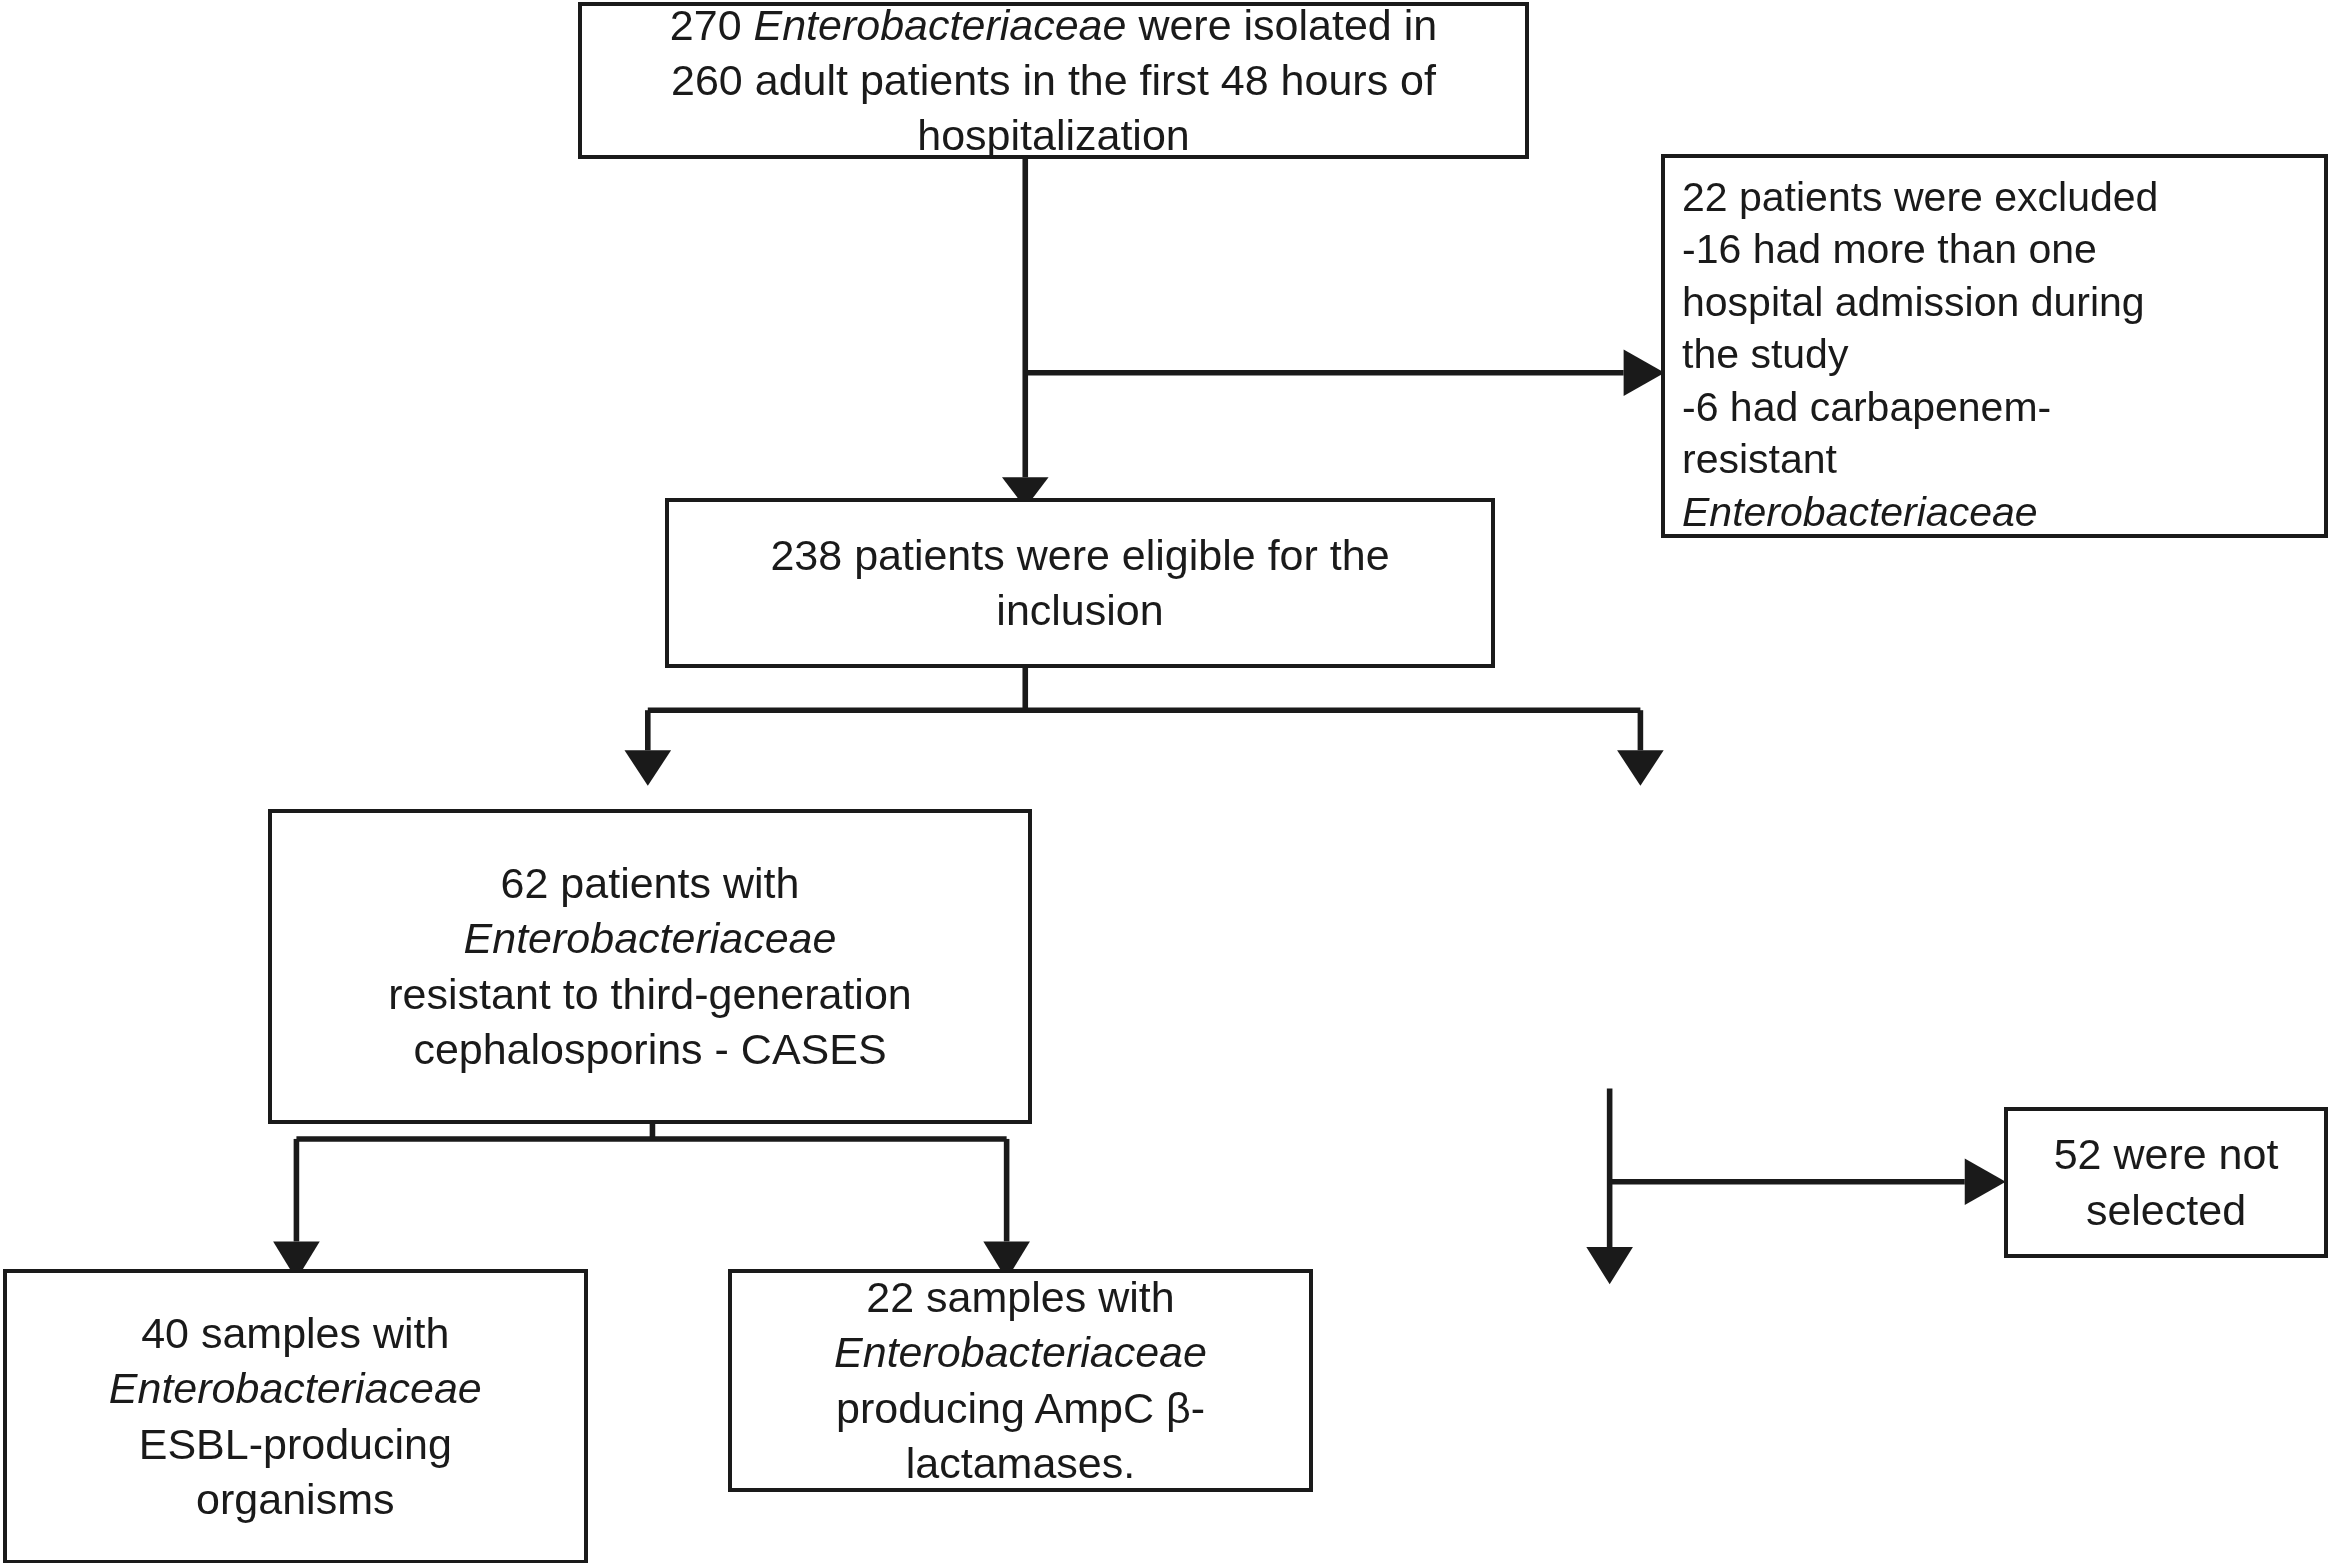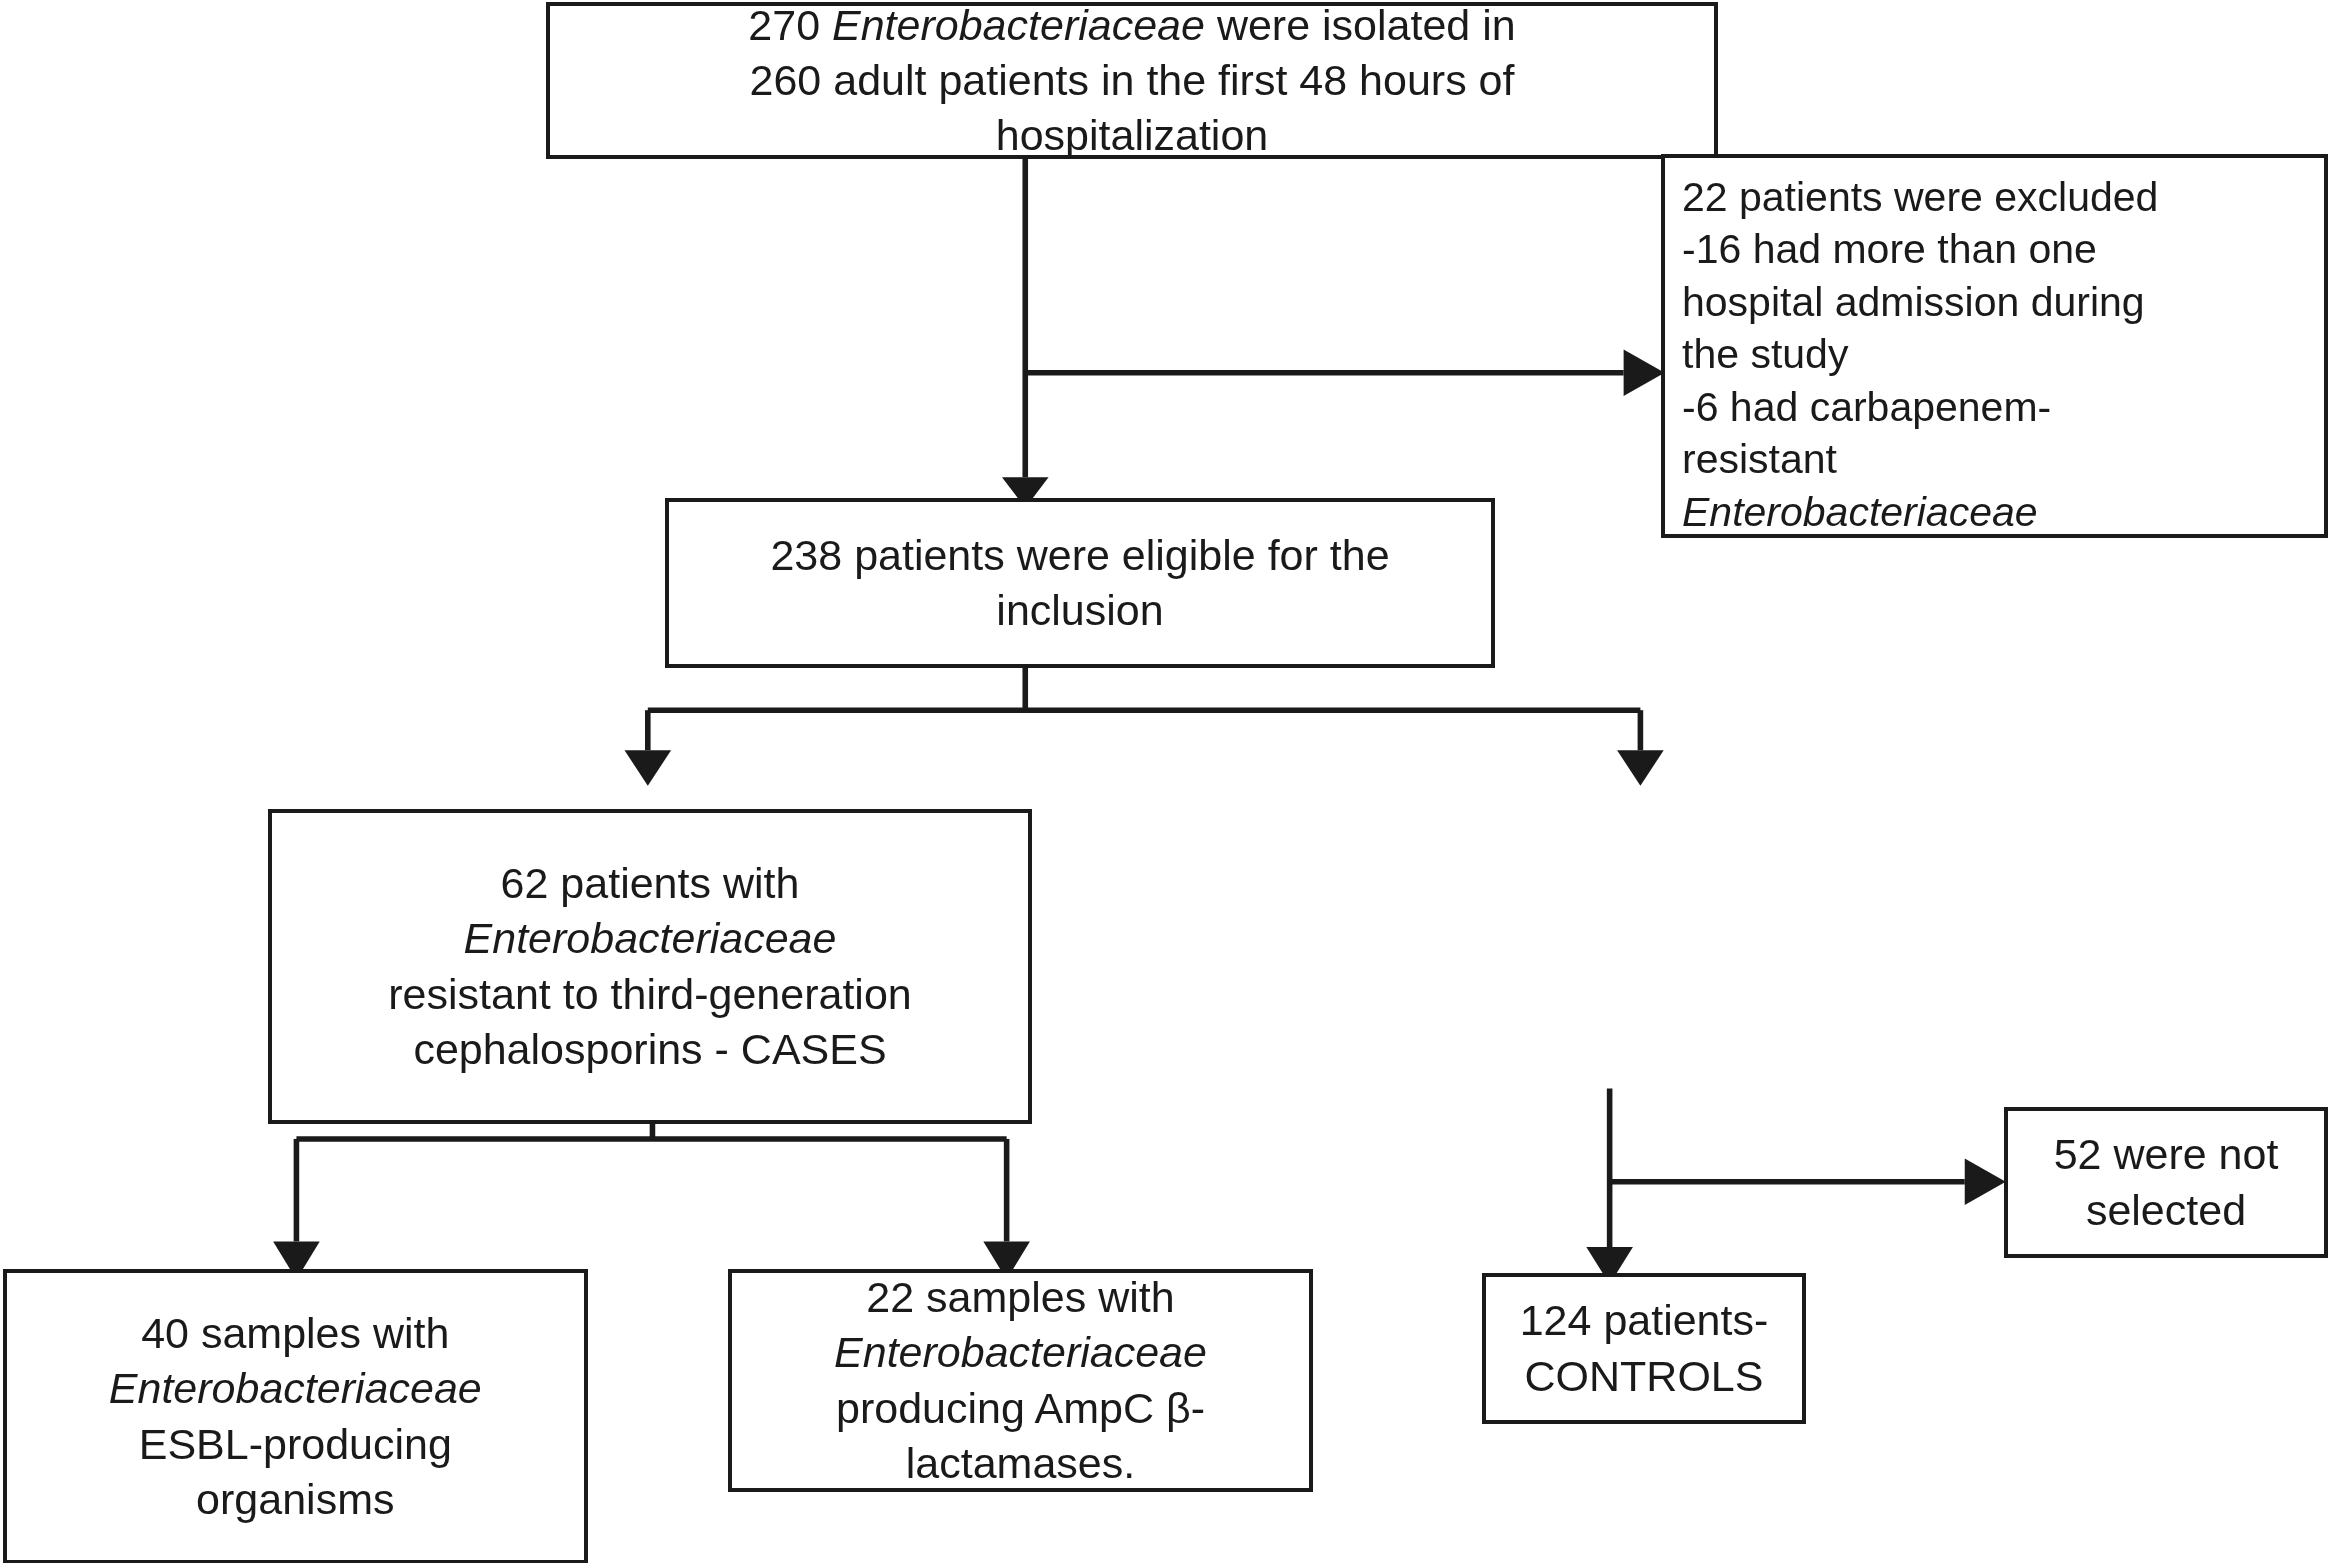--- a/index.html
+++ b/index.html
@@ -54,21 +54,21 @@
   svg.conn line, svg.conn path {
     stroke: #1a1a1a;
     stroke-width: 6;
     fill: none;
   }
   svg.conn polygon {
     fill: #1a1a1a;
   }
 
   
-  #n-isolated     { left: 546px;  top: 1.9px;    width: 1172px; height: 157px; }
+  #n-isolated     { left: 578px;  top: 1.9px;    width: 951px; height: 157px; }
   #n-excluded     { left: 1661px; top: 138px;  width: 667px;  height: 384px; font-size: 41px; margin-top: 16px; }
   #n-eligible     { left: 665px;  top: 498px;  width: 830px;  height: 170px; }
   #n-cases        { left: 268px;  top: 774px;  width: 764px;  height: 315px; margin-top: 35px; }
   #n-sensitive    { left: 1257px; top: 774px;  width: 763px;  height: 315px; }
   #n-esbl         { left: 2.8px;    top: 1269px; width: 585px;  height: 295px; }
   #n-ampc         { left: 728px;  top: 1269px; width: 585px;  height: 223px; }
   #n-controls     { left: 1482px; top: 1273px; width: 324px;  height: 151px; }
   #n-notselected  { left: 2004px; top: 1107px; width: 324px;  height: 151px; }
 </style>
 </head>
@@ -152,24 +152,20 @@
 organisms</span>
   </div>
 
   <div class="node" id="n-ampc">
     <span class="txt">22 samples with
 <em class="ital">Enterobacteriaceae</em>
 producing AmpC β-
 lactamases.</span>
   </div>
 
-  <div class="node" id="n-controls">
-    <span class="txt">124 patients-
-CONTROLS</span>
-  </div>
 
   <div class="node" id="n-notselected">
     <span class="txt">52 were not
 selected</span>
   </div>
 
 </div>
 
 
 </body></html>

